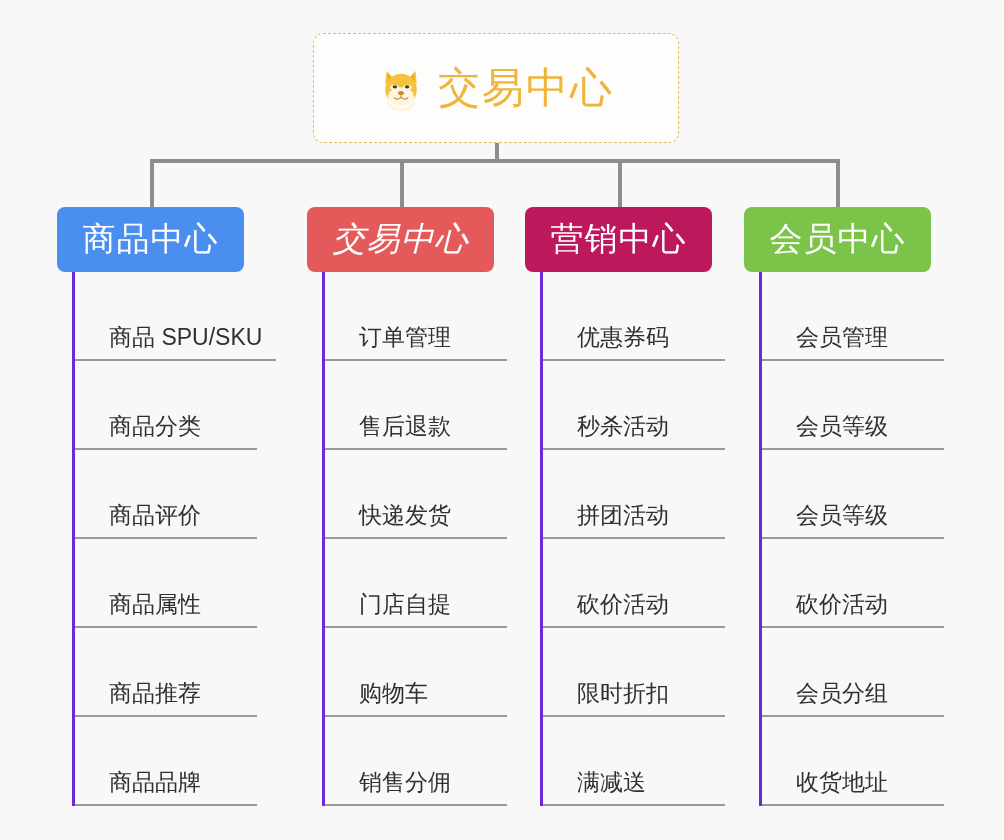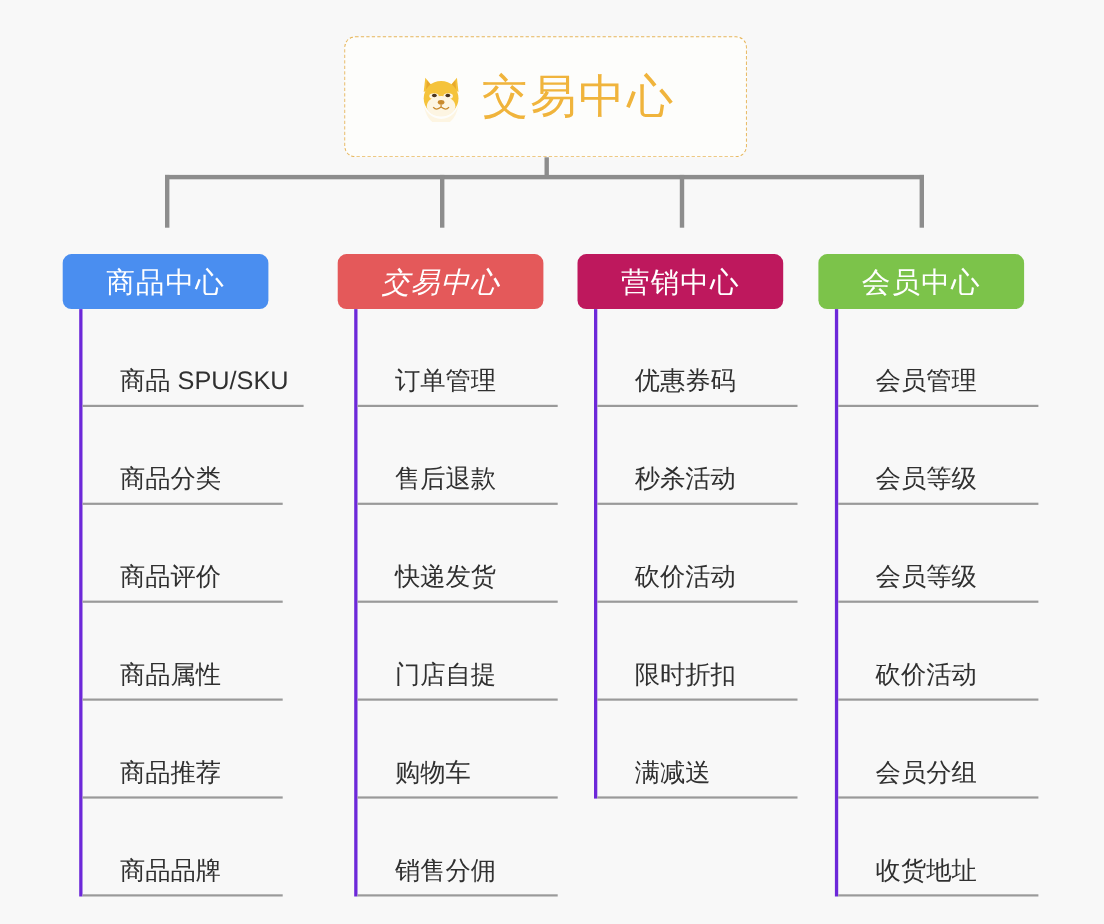--- a/index.html
+++ b/index.html
@@ -72,30 +72,29 @@
   .branch {
     position: absolute;
     top: 207px;
   }
   .branch-1 { left: 57px;  }
   .branch-2 { left: 307px; }
   .branch-3 { left: 525px; }
   .branch-4 { left: 744px; }
 
   .cat-box {
-    height: 50px;
+    height: 65px;
     border-radius: 8px;
     display: flex;
     align-items: center;
     justify-content: center;
     color: #ffffff;
-    font-size: 26px;
+    font-size: 33px;
     letter-spacing: 1px;
     box-sizing: border-box;
-    margin-top: 24px;
   }
   .branch-1 .cat-box { width: 187px; }
   .branch-2 .cat-box { width: 187px; font-style: italic; }
   .branch-3 .cat-box { width: 187px; }
   .branch-4 .cat-box { width: 187px; }
 
   
   .leaf-list {
     position: relative;
     margin-top: 0;
@@ -217,20 +216,23 @@
       <span>营销中心</span>
     </div>
     <div class="leaf-list">
       <div class="leaf-item">
           <div class="leaf-inner"><span class="leaf-label">优惠券码</span></div>
         </div>
       <div class="leaf-item">
           <div class="leaf-inner"><span class="leaf-label">秒杀活动</span></div>
         </div>
       <div class="leaf-item">
+          <div class="leaf-inner"><span class="leaf-label">拼团活动</span></div>
+        </div>
+      <div class="leaf-item">
           <div class="leaf-inner"><span class="leaf-label">砍价活动</span></div>
         </div>
       <div class="leaf-item">
           <div class="leaf-inner"><span class="leaf-label">限时折扣</span></div>
         </div>
       <div class="leaf-item">
           <div class="leaf-inner"><span class="leaf-label">满减送</span></div>
         </div>
     </div>
   </div>

